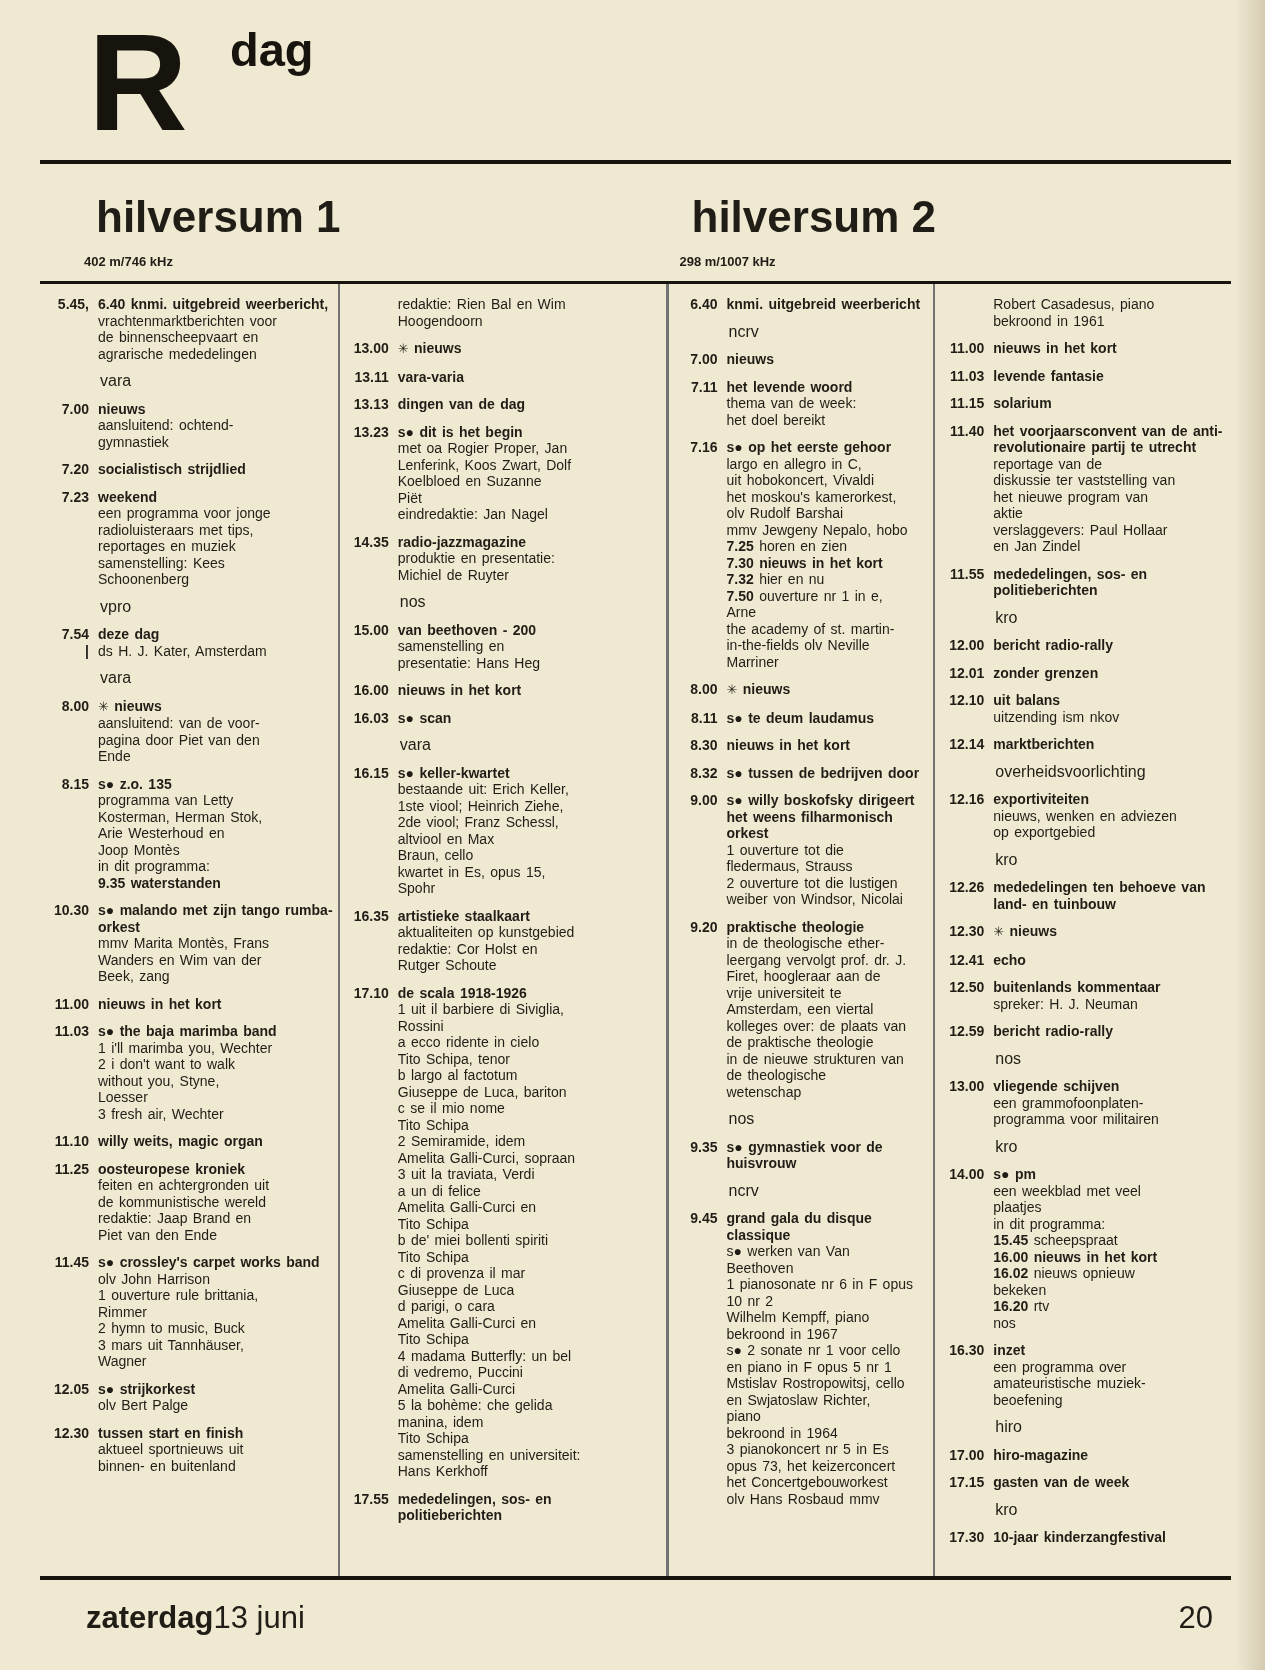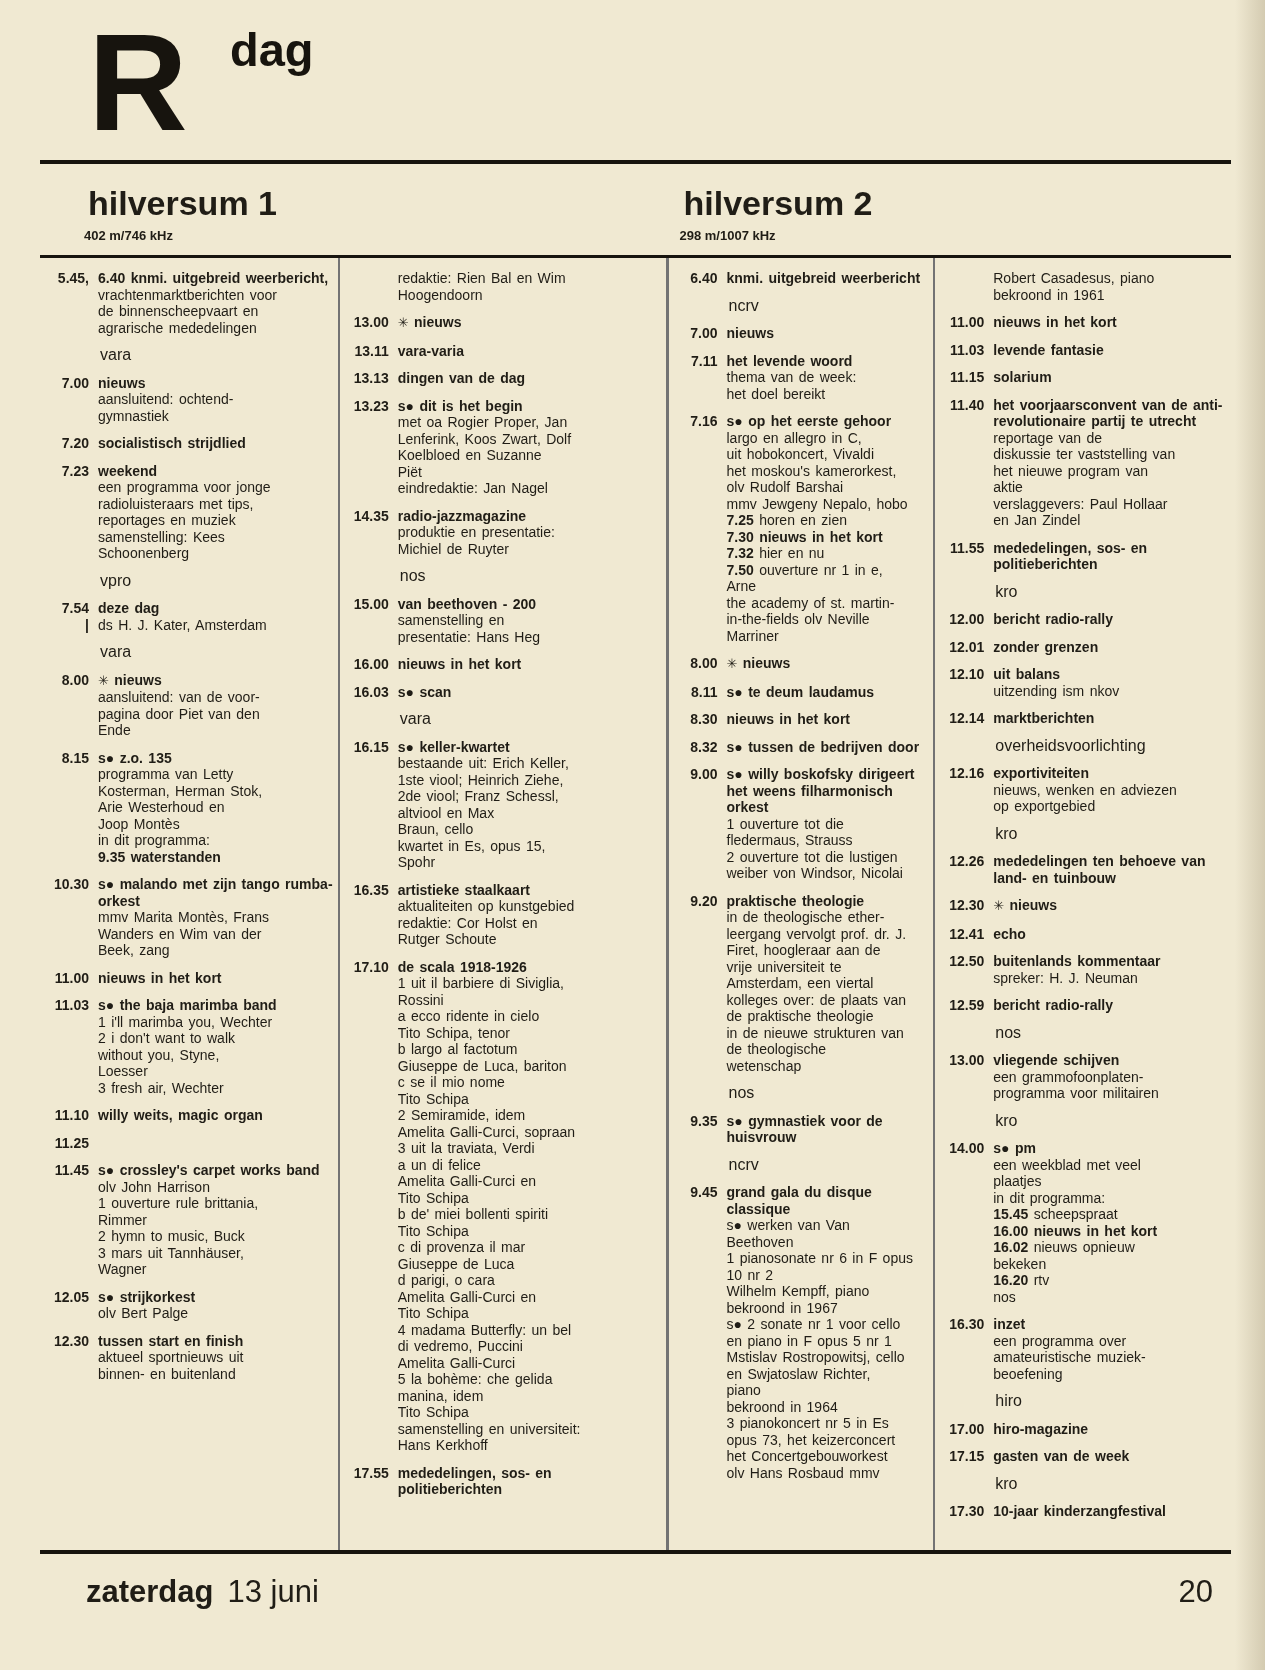--- a/index.html
+++ b/index.html
@@ -30,21 +30,21 @@
   }
 
   .rule{background:#17140e;}
   .rule-top{height:4px;margin-top:8px;}
   .rule-mid{height:3px;}
   .rule-bottom{height:4px;}
 
   
   .station-headers{display:grid;grid-template-columns:1fr 1fr;padding:16px 0 12px;}
   .station{padding-left:44px;}
-  .station h1{margin:4px;font-size:34px;font-weight:bold;letter-spacing:0;}
+  .station h1{margin:12px;font-size:44px;font-weight:bold;letter-spacing:0;}
   .station .freq{font-size:13px;font-weight:bold;margin-top:5px;}
 
   
   .listings{
     display:grid;grid-template-columns:1fr 1fr 1fr 1fr;
     min-height:1292px;align-items:start;
   }
   .col{padding:12px 5px 0 2px;height:100%;box-sizing:border-box;}
   .col + .col{border-left:2px solid #737373;}
   .col.station-divider{border-left-width:3px;margin-left:30px;}
@@ -59,21 +59,21 @@
   .line{position:relative;}
   .line.barred::before{content:"|";position:absolute;left:-13px;top:0;font-weight:bold;}
   .network{margin:0 0 11px 58px;font-size:16px;line-height:16.5px;}
   .sym-sun{font-weight:normal;font-size:13px;}
   .sym-stereo{font-weight:bold;}
 
   
   .footer{display:flex;justify-content:space-between;align-items:baseline;
     padding:20px 12px 0 46px;}
   .footer-date{font-size:31px;}
-  .footer-date b{font-weight:bold;margin-right:14px;}
+  .footer-date b{font-weight:bold;}
   .pageno{font-size:31px;padding-right:6px;}
 </style>
 </head>
 <body>
 
 <div class="page">
 
   <div class="masthead">
     <span class="logo-r">R</span>
     <span class="logo-day">dag</span>
@@ -188,20 +188,27 @@
           </div>
         </div>
         <div class="entry">
           <span class="time">11.10</span>
           <div class="body">
             <div class="title">willy weits, magic organ</div>
           </div>
         </div>
         <div class="entry">
           <span class="time">11.25</span>
+          <div class="body">
+            <div class="title">oosteuropese kroniek</div>
+            <div class="line">feiten en achtergronden uit</div>
+            <div class="line">de kommunistische wereld</div>
+            <div class="line">redaktie: Jaap Brand en</div>
+            <div class="line">Piet van den Ende</div>
+          </div>
         </div>
         <div class="entry">
           <span class="time">11.45</span>
           <div class="body">
             <div class="title"><span class="sym-stereo">s●</span>&nbsp;crossley's carpet works band</div>
             <div class="line">olv John Harrison</div>
             <div class="line">1 ouverture rule brittania,</div>
             <div class="line">Rimmer</div>
             <div class="line">2 hymn to music, Buck</div>
             <div class="line">3 mars uit Tannhäuser,</div>

